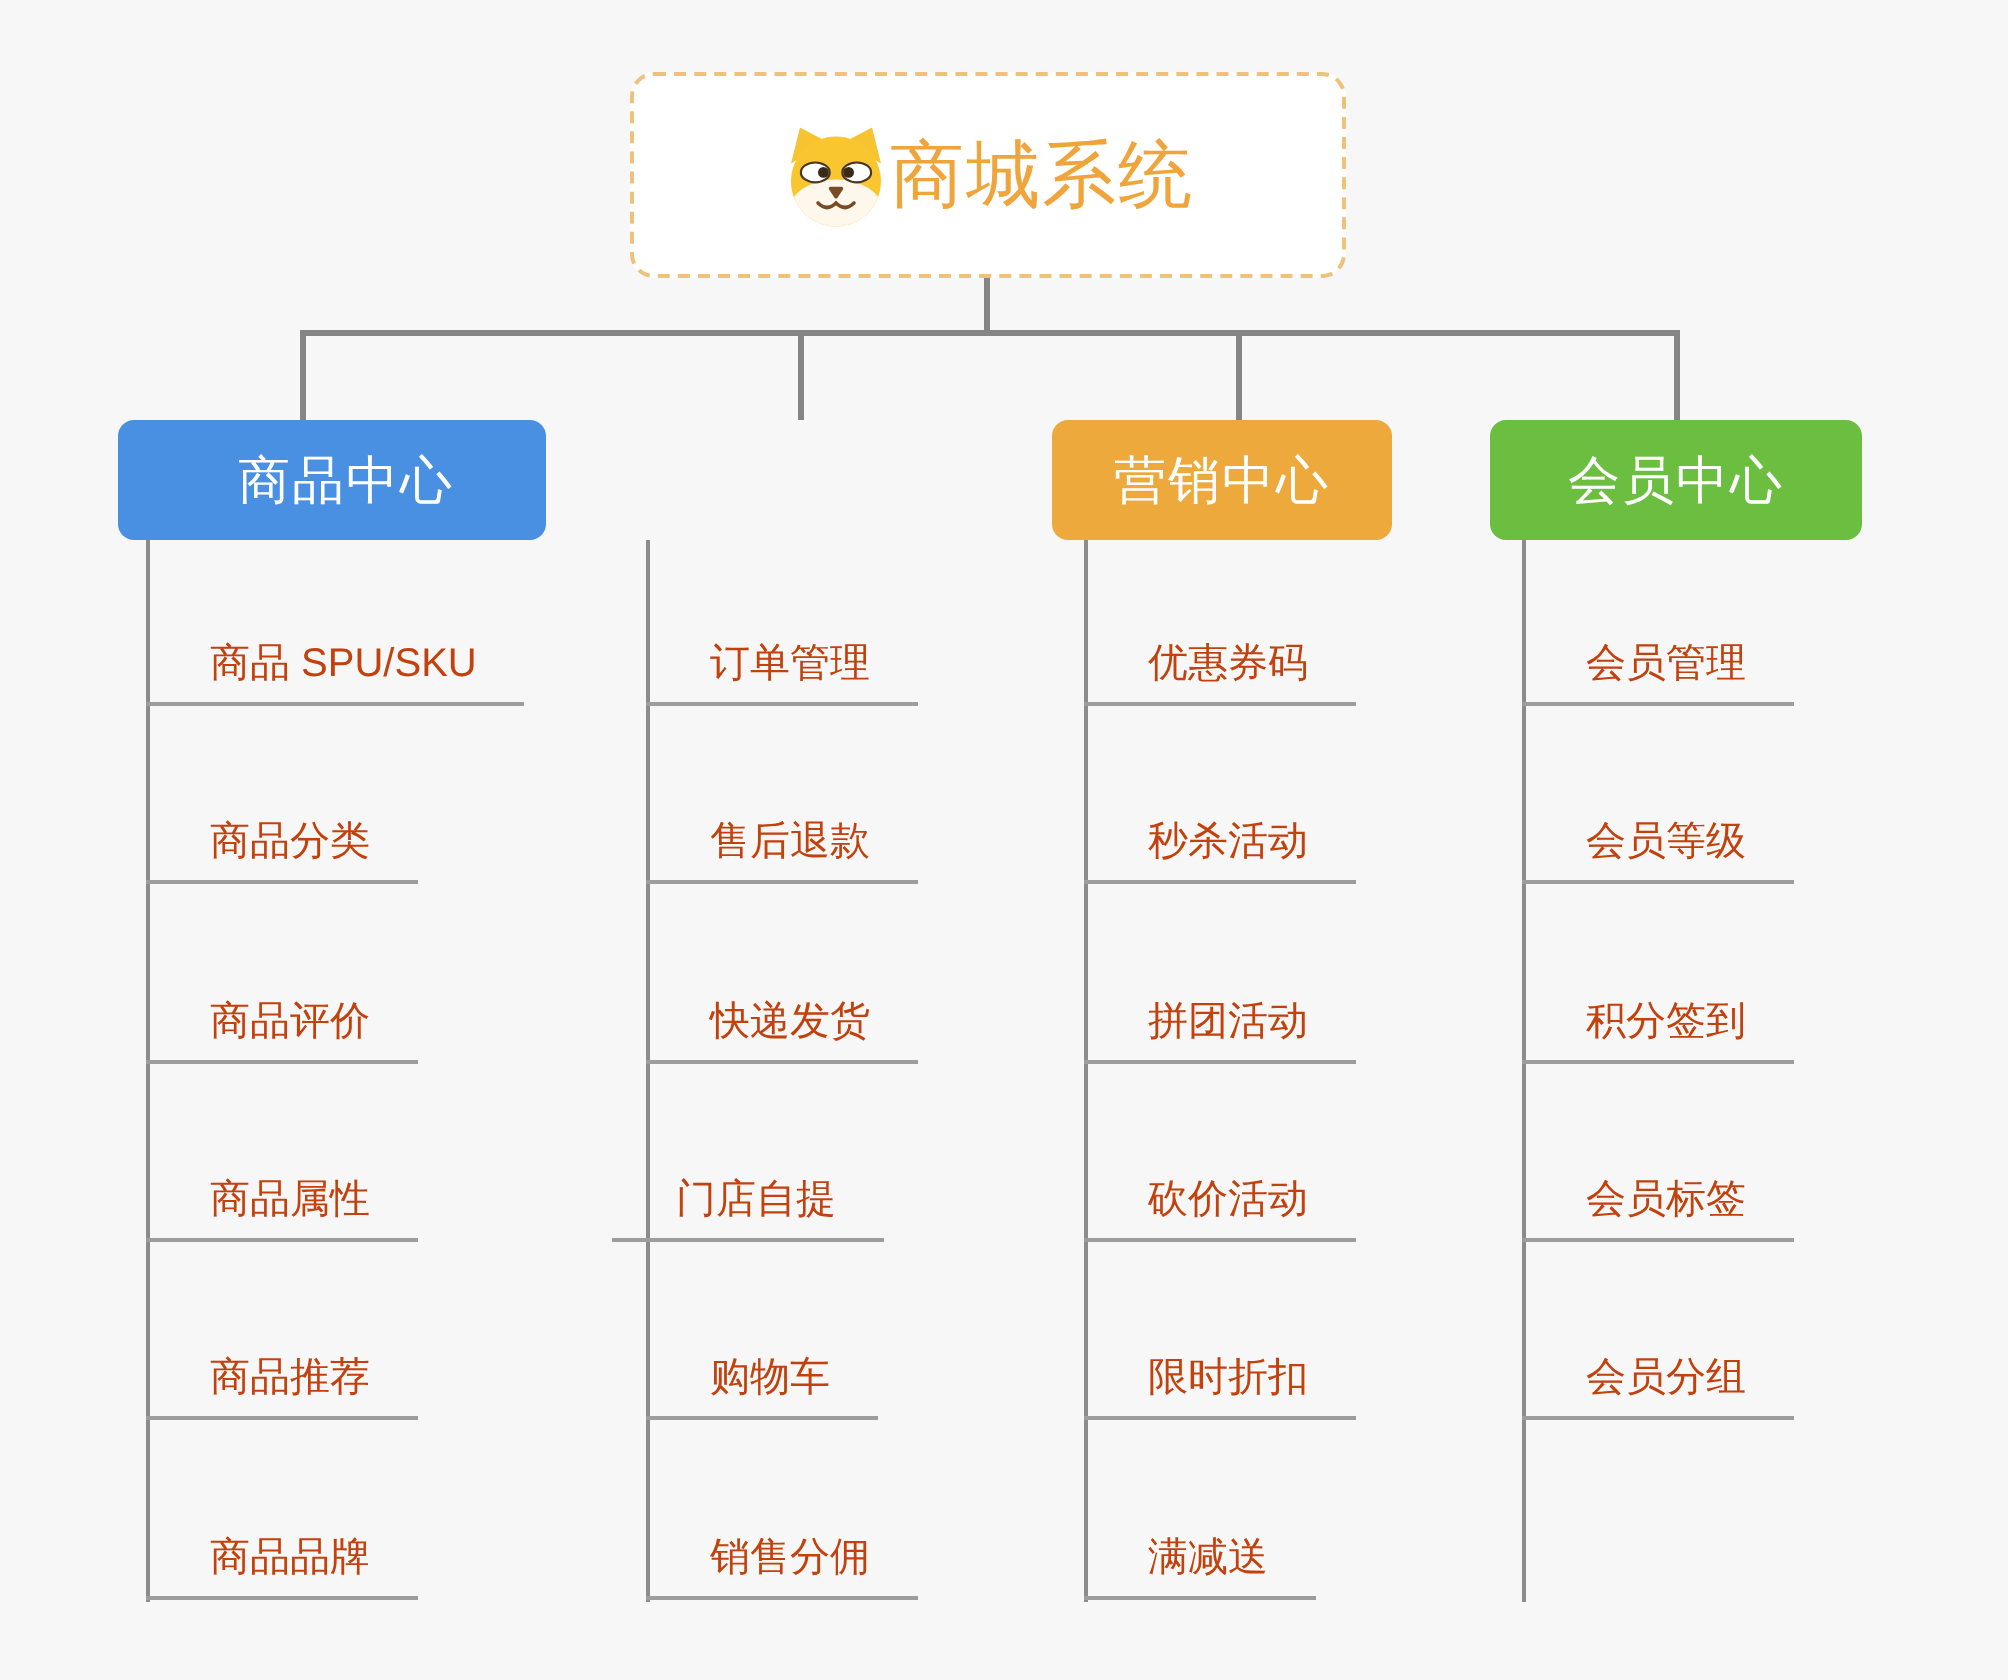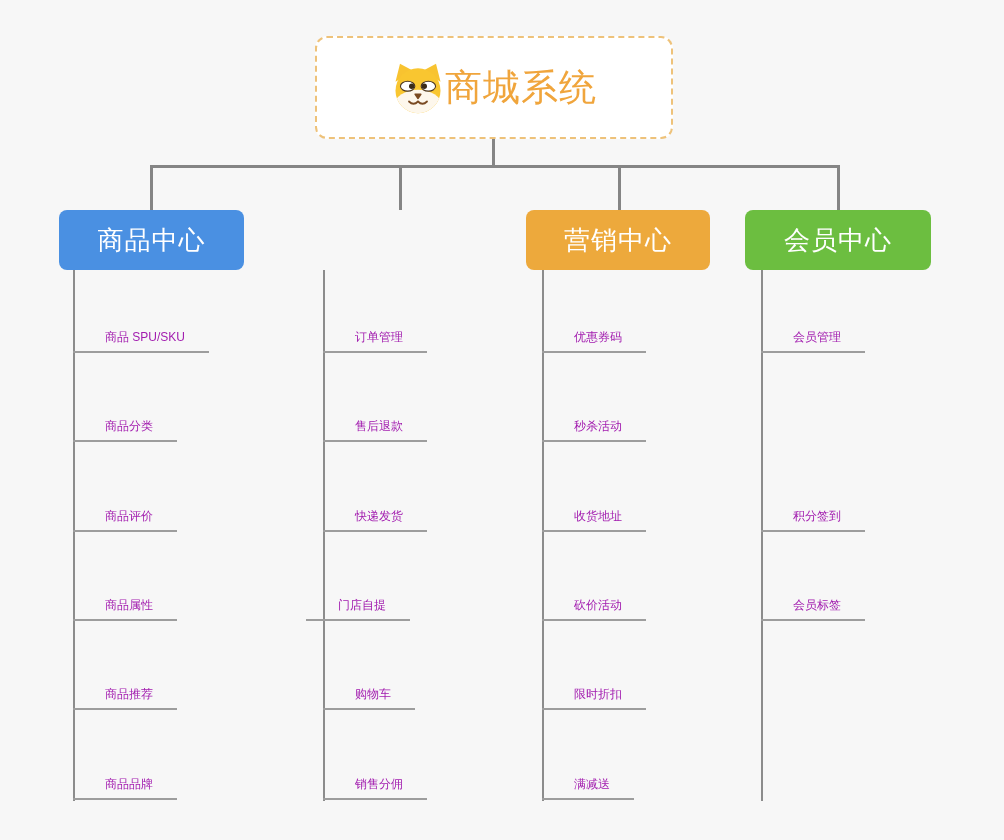--- a/index.html
+++ b/index.html
@@ -40,21 +40,21 @@
   }
   
   .leaf{
     position:absolute;height:44px;box-sizing:border-box;
     padding:0 24px 7px 32px;
     border-bottom:2px solid #9d9d9d;
     display:flex;align-items:flex-end;
     white-space:nowrap;width:max-content;
     cursor:pointer;
   }
-  .leaf span{font-size:12px;color:#a21caf;line-height:1.2;}
+  .leaf span{font-size:20px;color:#c2410c;line-height:1.2;}
 </style>
 </head>
 <body>
 
 <div class="canvas">
 
   <div class="line v" style="left:492px;top:139px;height:27px"></div>
   <div class="line h" style="left:150px;top:165px;width:690px"></div>
   <div class="line v" style="left:150px;top:165px;height:45px"></div>
   <div class="line v" style="left:399px;top:165px;height:45px"></div>
@@ -77,22 +77,22 @@
         <ellipse cx="41.5" cy="26" rx="8" ry="5.5" fill="#ffffff" stroke="#4a3520" stroke-width="1.2"></ellipse>
         <circle cx="23" cy="26" r="3" fill="#3a2a18"></circle>
         <circle cx="37" cy="26" r="3" fill="#3a2a18"></circle>
         <path d="M27,35 h6 l-3,4.5 z" fill="#7a4a22" stroke="#7a4a22" stroke-width="2" stroke-linejoin="round"></path>
         <path d="M20,43 q5,5 10,0 q5,5 10,0" fill="none" stroke="#7a4a22" stroke-width="2" stroke-linecap="round"></path>
       </svg>
     </span>
     <span class="root-title">商城系统</span>
   </div>
 
-  <div class="branch-box" style="left: 59px; width: 185px; background: rgb(74, 144, 226);">商品中心</div>
-  <div class="branch-box" style="left: 526px; width: 184px; background: rgb(237, 169, 60);">营销中心</div>
+  <div class="branch-box" style="left: 59px; width: 200px; background: rgb(74, 144, 226); padding-left: 14px;">商品中心</div>
+  <div class="branch-box" style="left: 526px; width: 170px; background: rgb(237, 169, 60);">营销中心</div>
   <div class="branch-box" style="left: 745px; width: 186px; background: rgb(108, 190, 64);">会员中心</div>
 
   <div class="trunk" style="left:73px"></div>
   <div class="trunk" style="left:323px"></div>
   <div class="trunk" style="left:542px"></div>
   <div class="trunk" style="left:761px"></div>
 
   <div class="leaf" style="left:73px;top:309px">
       <span>商品 SPU/SKU</span>
     </div>
@@ -131,35 +131,41 @@
       <span>销售分佣</span>
     </div>
 
   <div class="leaf" style="left:542px;top:309px">
       <span>优惠券码</span>
     </div>
   <div class="leaf" style="left:542px;top:398px">
       <span>秒杀活动</span>
     </div>
   <div class="leaf" style="left:542px;top:488px">
-      <span>收货地址</span>
+      <span>拼团活动</span>
     </div>
   <div class="leaf" style="left:542px;top:577px">
       <span>砍价活动</span>
     </div>
   <div class="leaf" style="left:542px;top:666px">
       <span>限时折扣</span>
     </div>
   <div class="leaf" style="left:542px;top:756px">
       <span>满减送</span>
     </div>
 
   <div class="leaf" style="left:761px;top:309px">
       <span>会员管理</span>
     </div>
+  <div class="leaf" style="left:761px;top:398px">
+      <span>会员等级</span>
+    </div>
   <div class="leaf" style="left:761px;top:488px">
       <span>积分签到</span>
     </div>
   <div class="leaf" style="left:761px;top:577px">
       <span>会员标签</span>
     </div>
+  <div class="leaf" style="left:761px;top:666px">
+      <span>会员分组</span>
+    </div>
 
 </div>
 
 </body></html>

